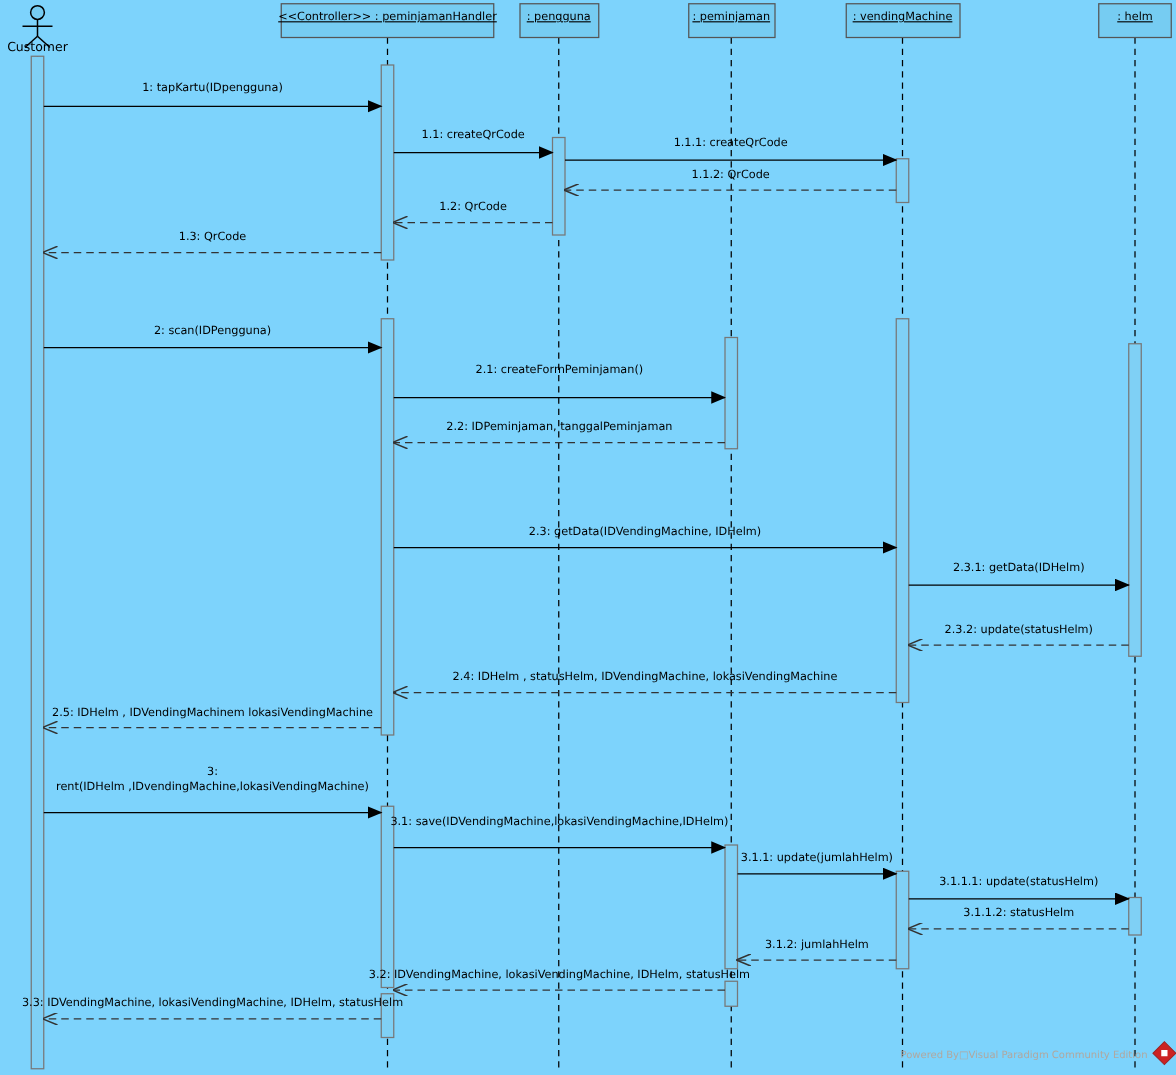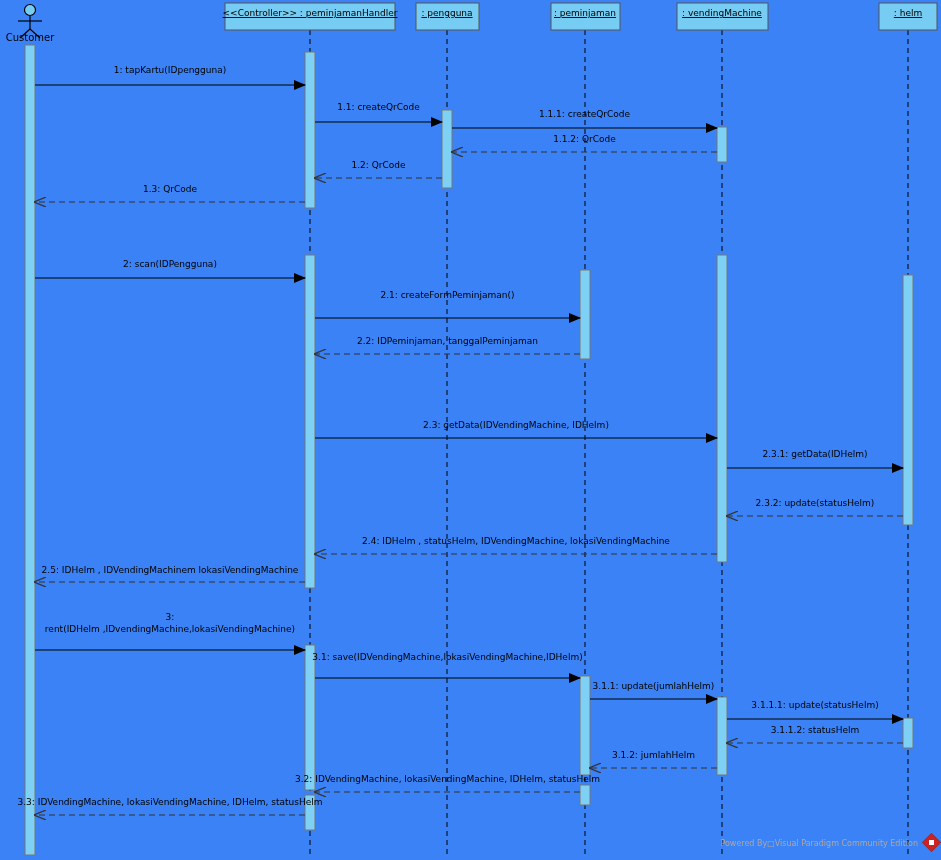--- a/index.html
+++ b/index.html
@@ -5,21 +5,21 @@
 <style>
   html, body {
     margin: 0;
     padding: 0;
     background: #ffffff;
   }
   #canvas {
     position: relative;
     width: 941px;
     height: 860px;
-    background: #3b82f6;
+    background: #7dd3fc;
     font-family: "DejaVu Sans", sans-serif;
     overflow: hidden;
   }
   svg.diagram {
     position: absolute;
     left: 0;
     top: 0;
     width: 941px;
     height: 860px;
   }

